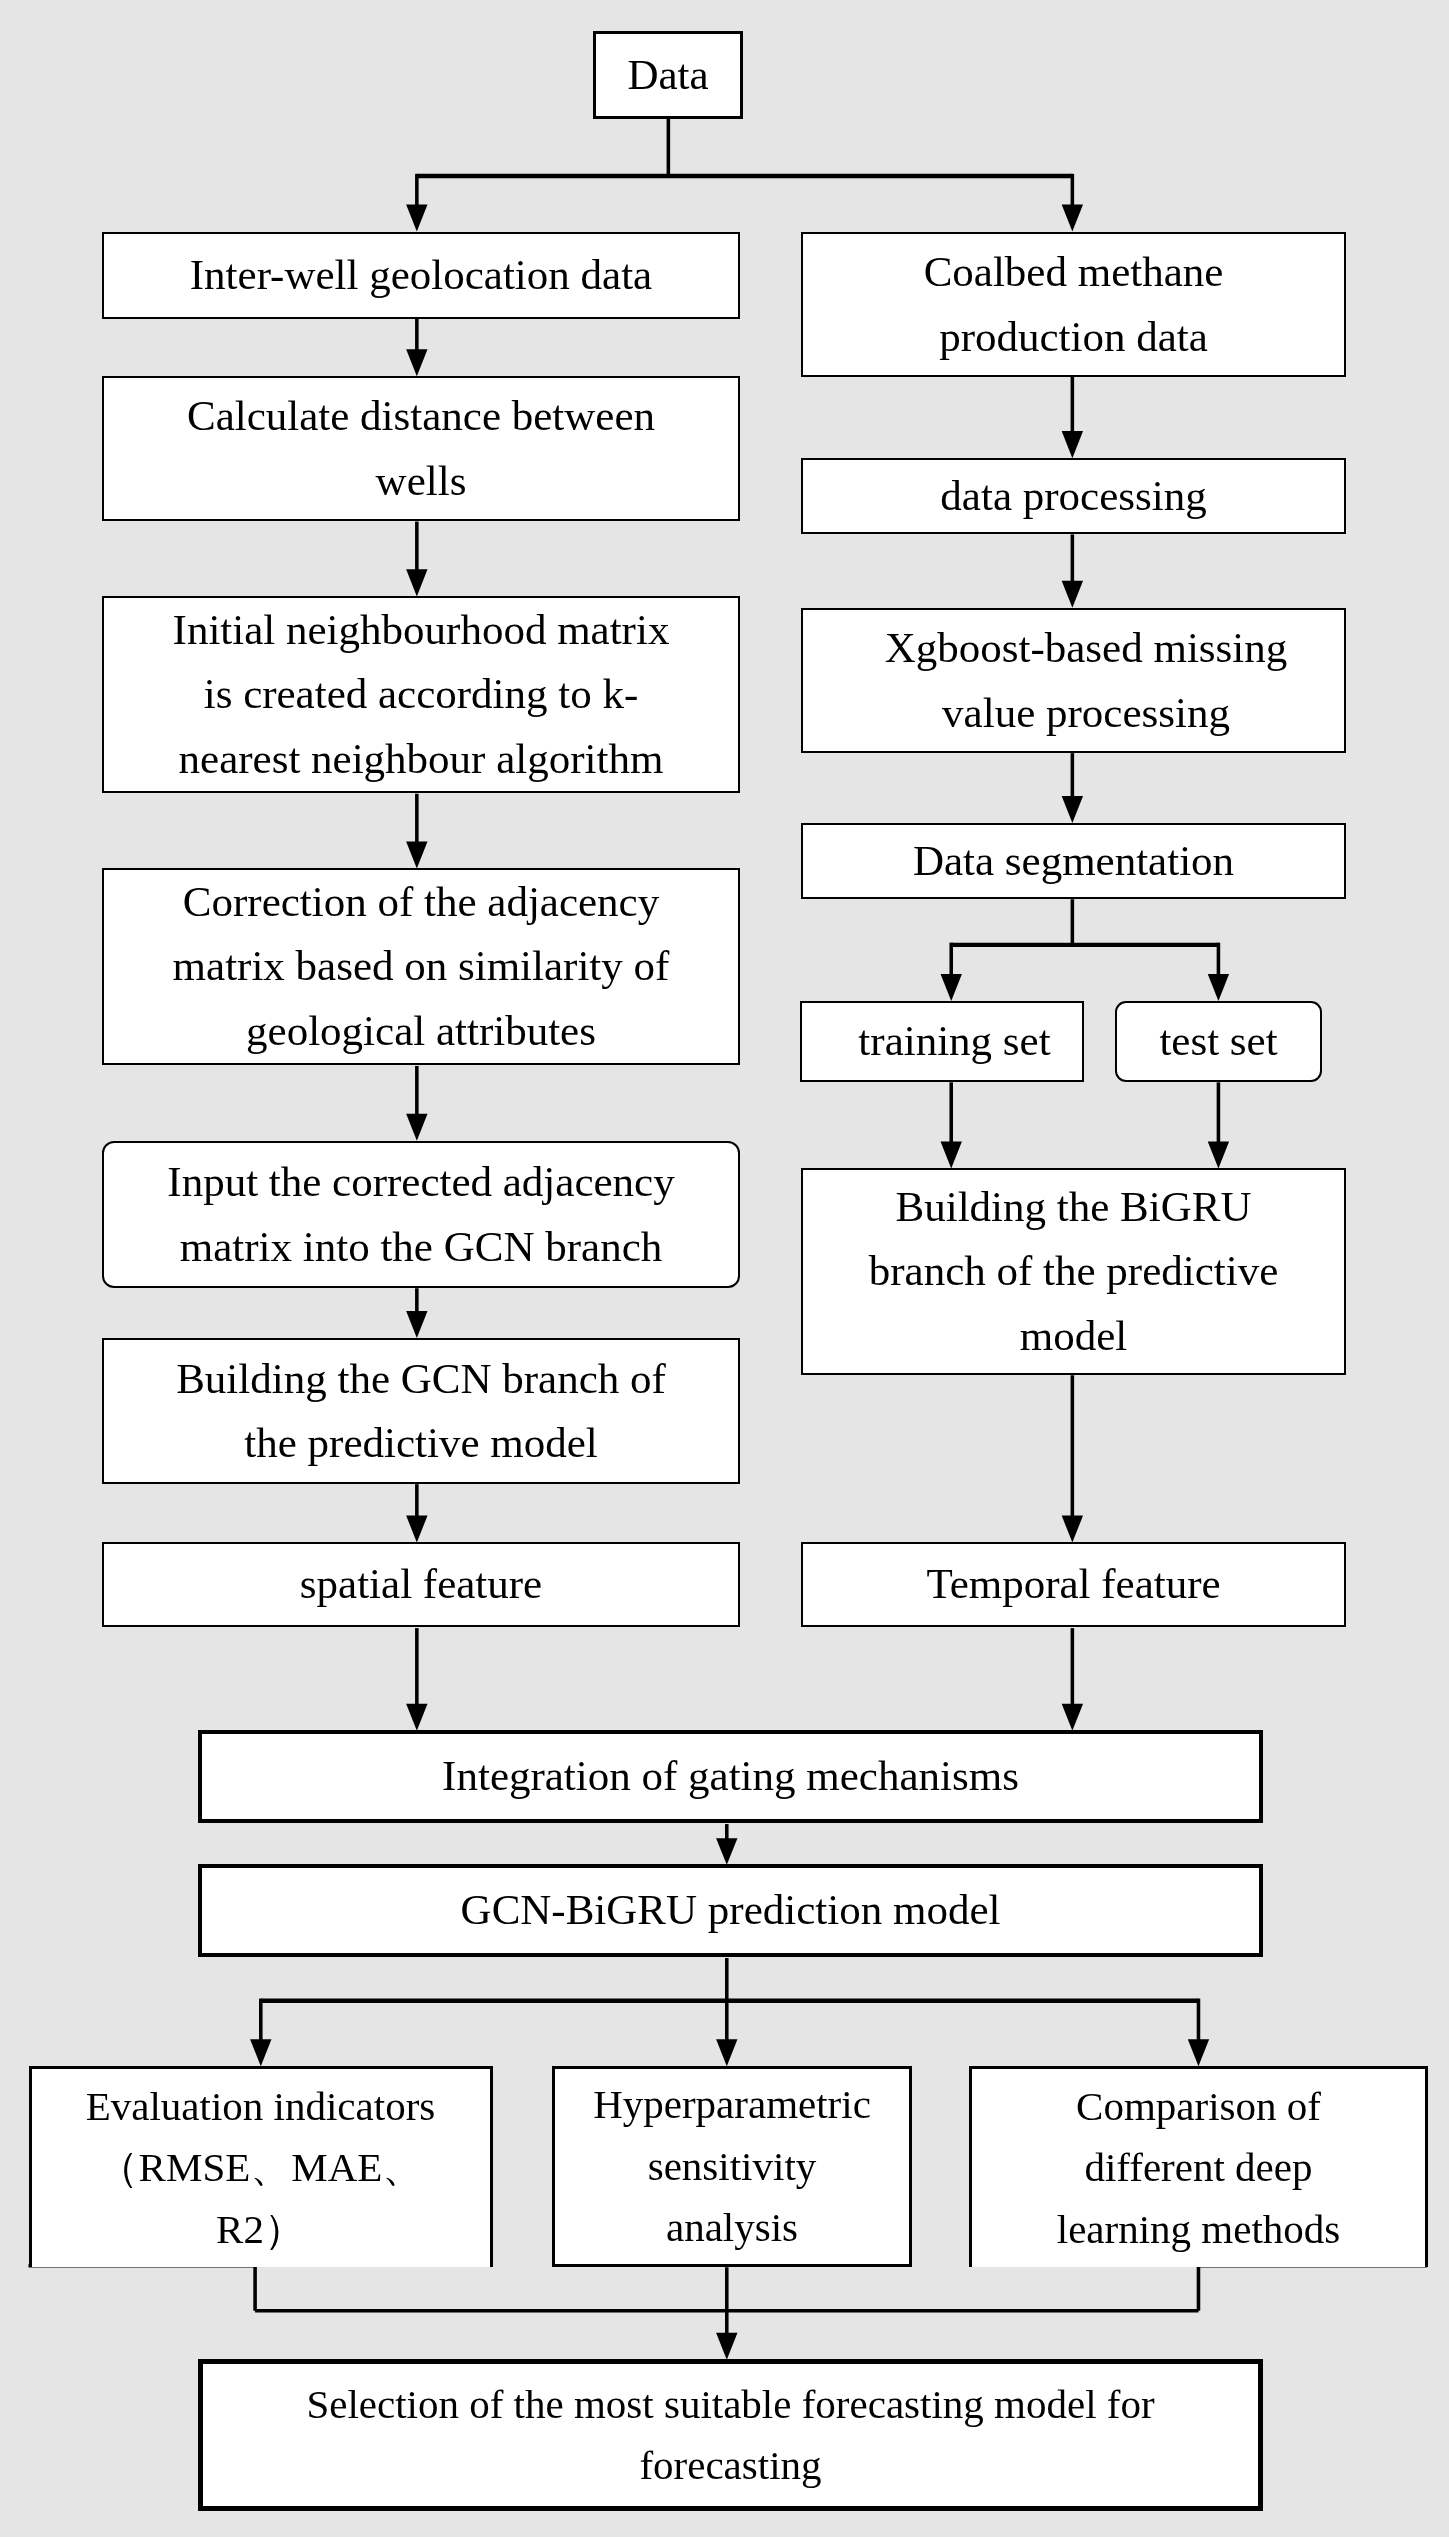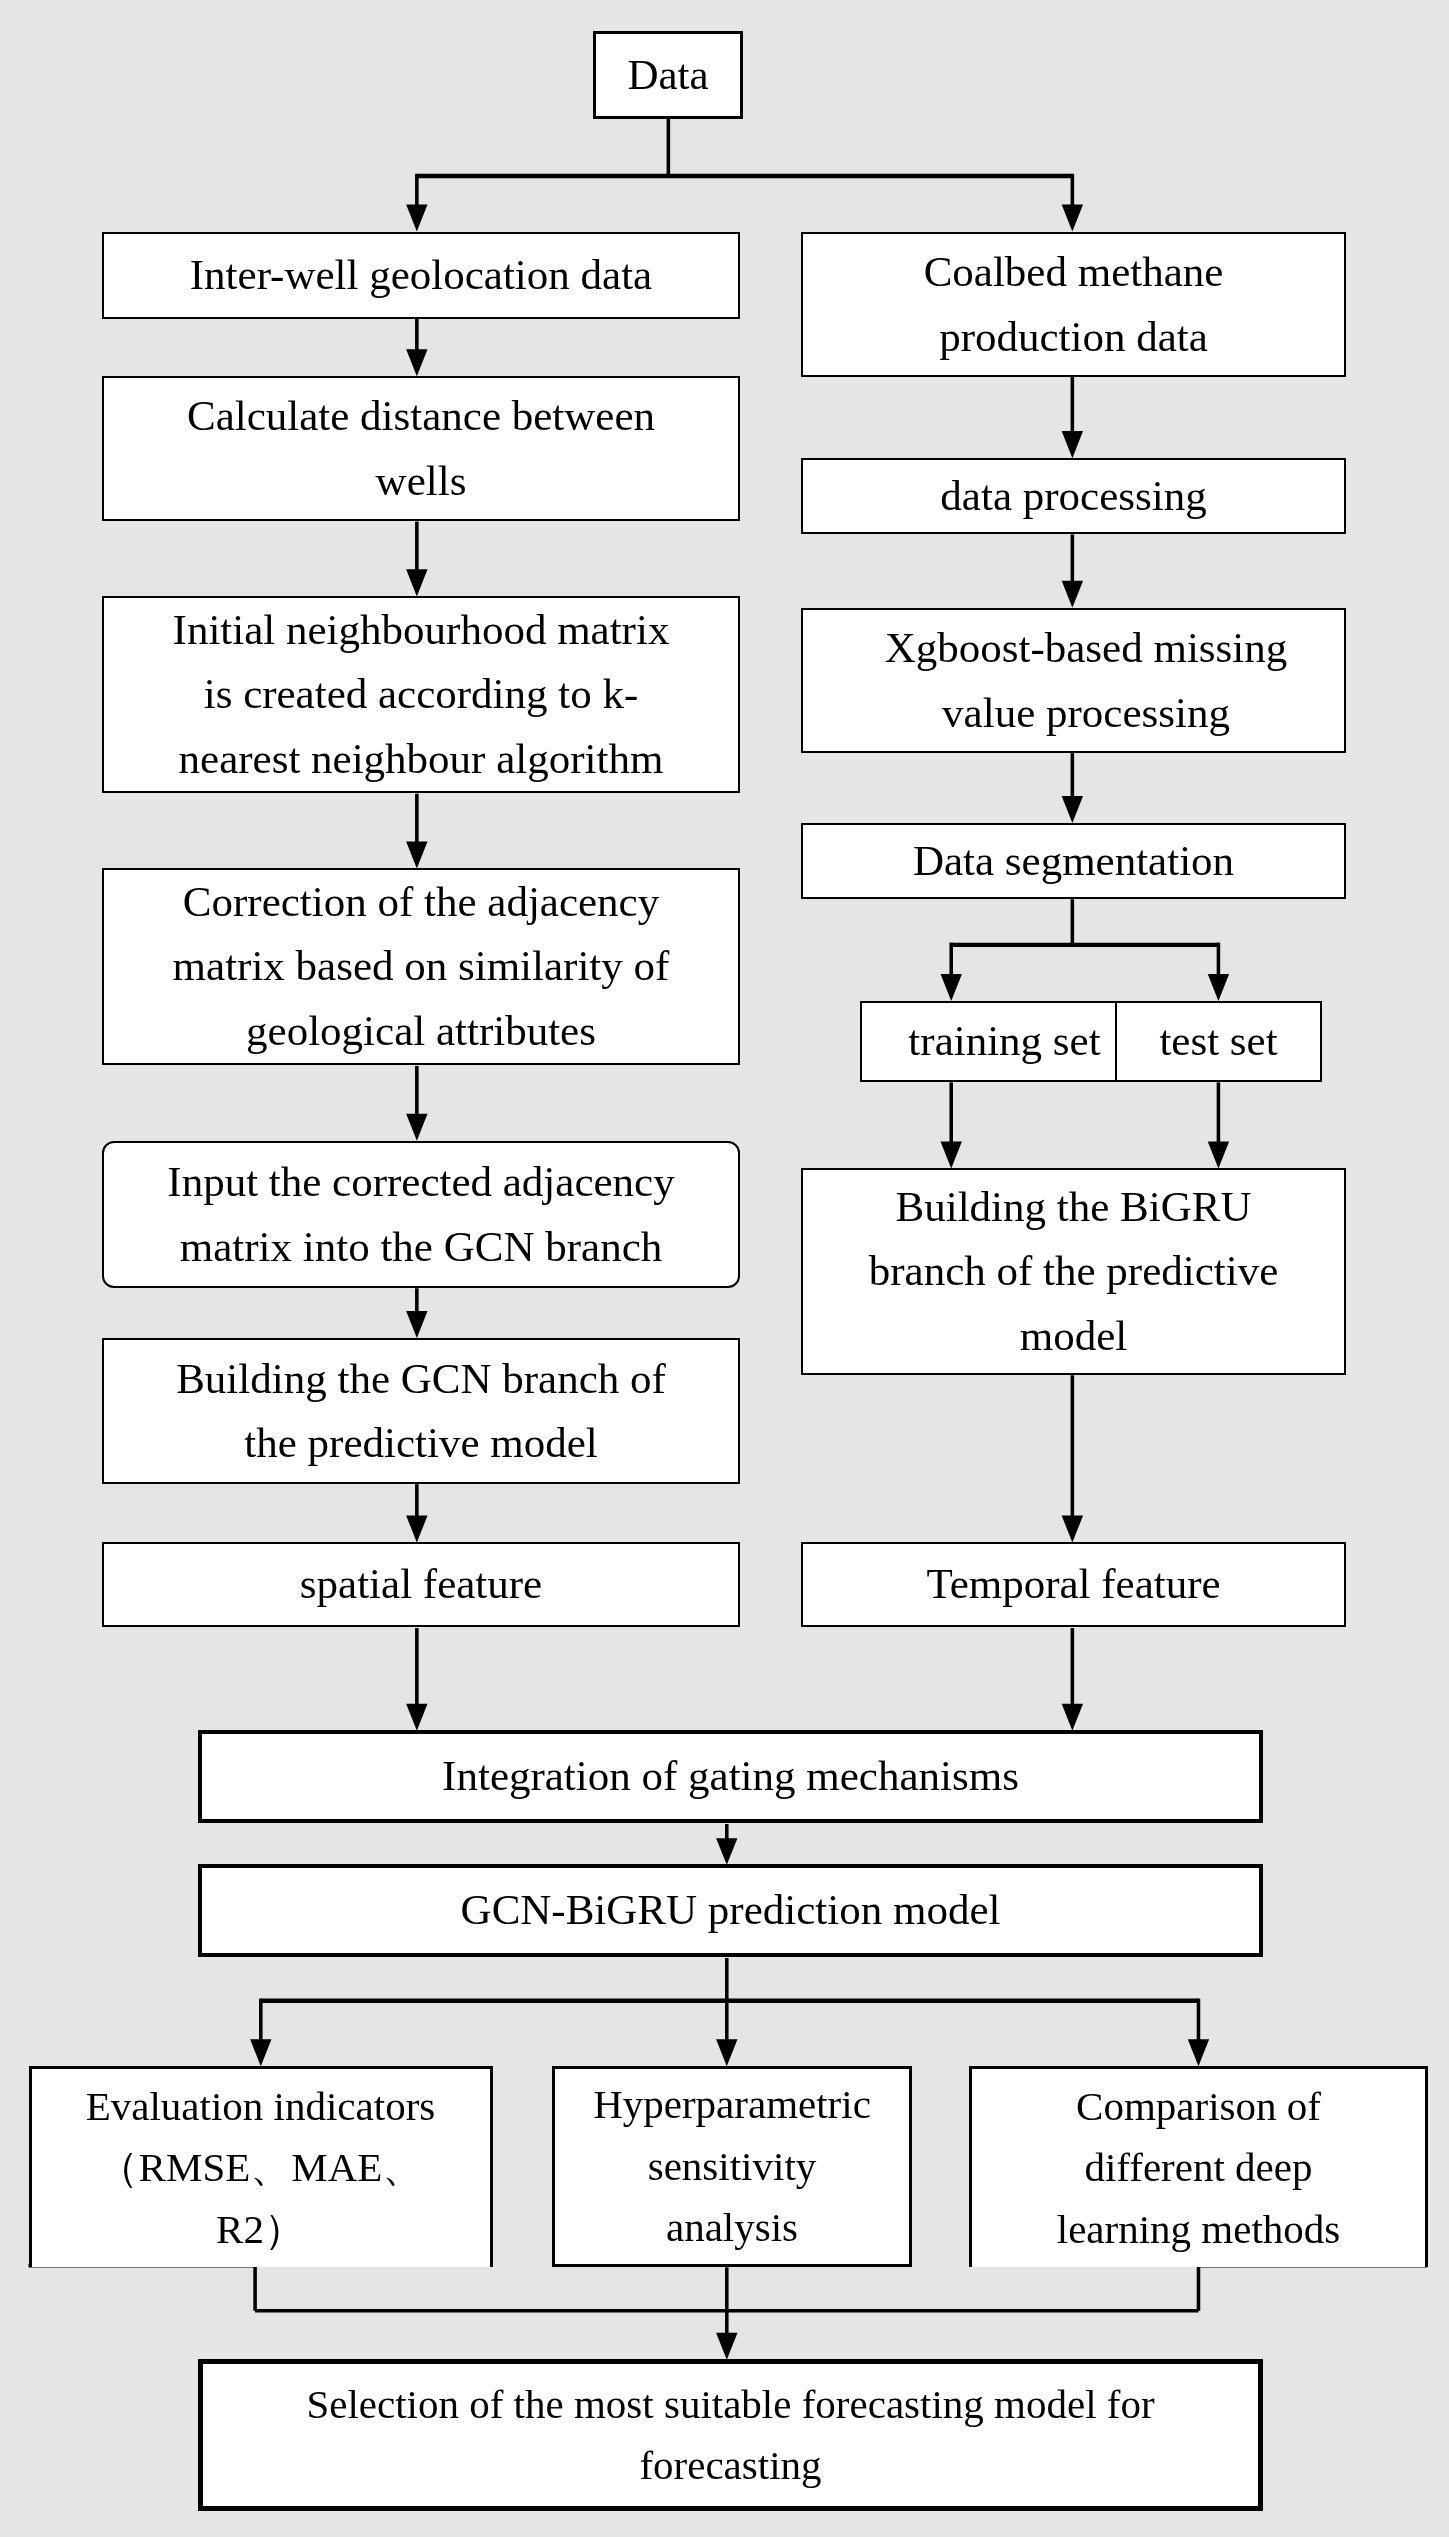--- a/index.html
+++ b/index.html
@@ -177,23 +177,23 @@
   <div class="flow-box" style="left:801px; top:232px; width:545px; height:145px;">Coalbed methane
 production data</div>
 
   <div class="flow-box" style="left:801px; top:458px; width:545px; height:76px;">data processing</div>
 
   <div class="flow-box" style="left:801px; top:608px; width:545px; height:145px;padding-left:25px;">Xgboost-based missing
 value processing</div>
 
   <div class="flow-box" style="left:801px; top:823px; width:545px; height:76px;">Data segmentation</div>
 
-  <div class="flow-box" style="left:860px; top:1001px; width:264px; height:81px;padding-left:25px;">training set</div>
-
-  <div class="flow-box" style="left:1115px; top:1001px; width:207px; height:81px;">test set</div>
+  <div class="flow-box" style="left:800px; top:1001px; width:284px; height:81px;padding-left:25px;">training set</div>
+
+  <div class="flow-box" style="left:1115px; top:1001px; width:207px; height:81px;border-radius:11px;">test set</div>
 
   <div class="flow-box" style="left:801px; top:1168px; width:545px; height:207px;">Building the BiGRU
 branch of the predictive
 model</div>
 
   <div class="flow-box" style="left:801px; top:1542px; width:545px; height:85px;">Temporal feature</div>
 
   <div class="flow-box b6" style="left:198px; top:1730px; width:1065px; height:93px;">Integration of gating mechanisms</div>
 
   <div class="flow-box b6" style="left:198px; top:1864px; width:1065px; height:93px;">GCN-BiGRU prediction model</div>

